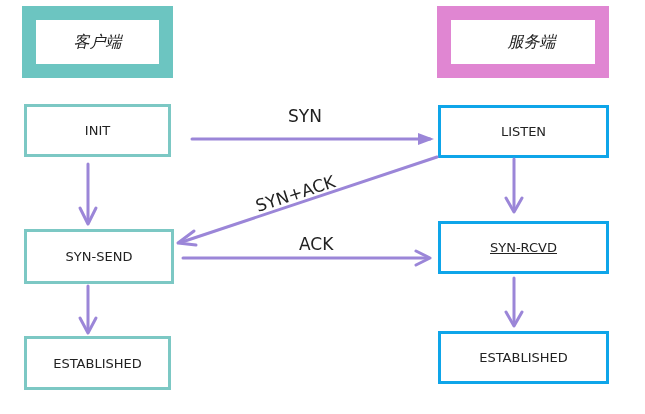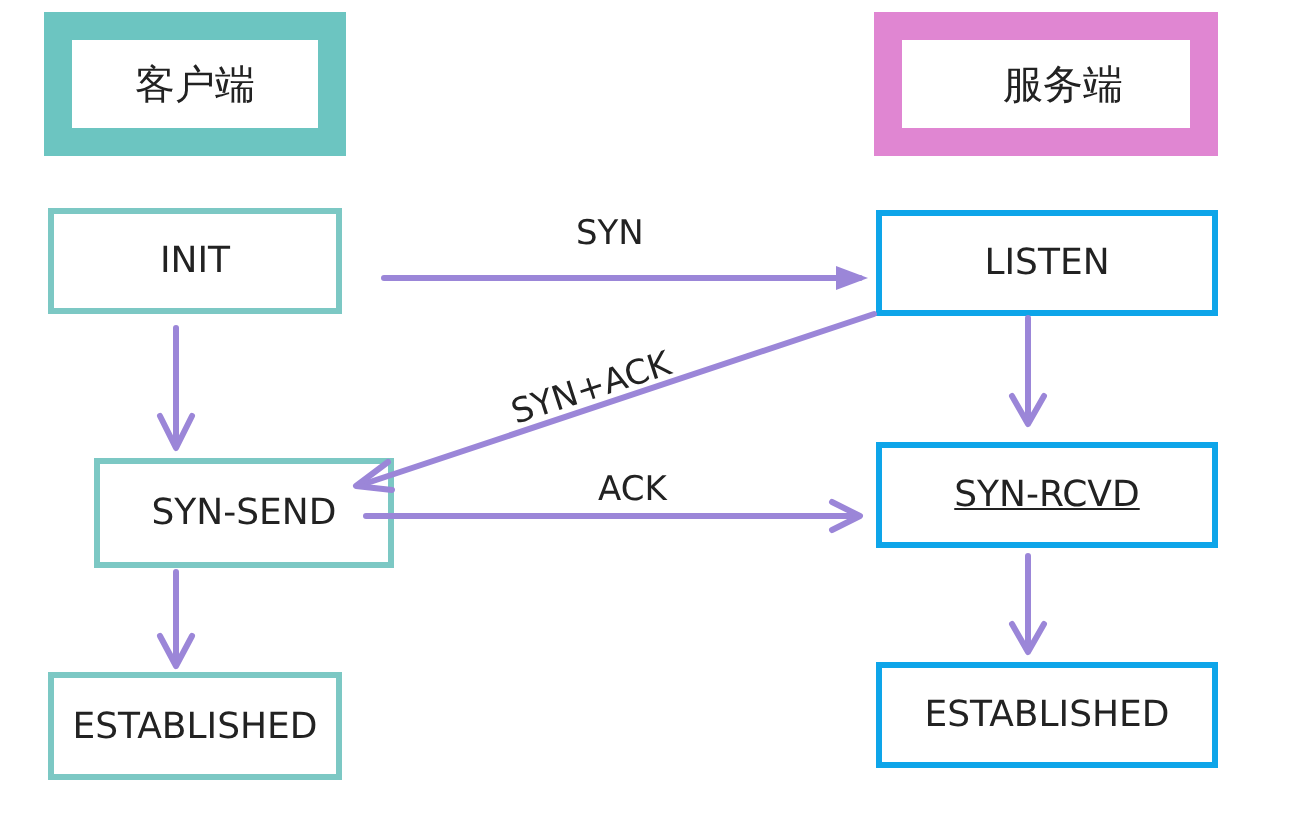--- a/index.html
+++ b/index.html
@@ -1,42 +1,42 @@
 <!DOCTYPE html>
 <html><head>
 <meta charset="utf-8">
 <style>
   html, body { margin: 0; padding: 0; background: #ffffff; }
   body { width: 645px; height: 414px; position: relative; overflow: hidden;
          font-family: "DejaVu Sans", "Liberation Sans", sans-serif; color: #222; }
   .box { position: absolute; box-sizing: border-box; background: #fff;
          display: flex; align-items: center; justify-content: center;
-         font-size: 18px; letter-spacing: 0px; }
+         font-size: 13px; letter-spacing: 0px; }
   .client { border: 3px solid #7cc8c4; }
   .server { border: 3px solid #0ea5e9; }
-  .header { font-size: 20px; }
+  .header { font-size: 16px; font-style: italic; }
   .header.client { border: 14px solid #6cc5c1; }
   .header.server { border: 14px solid #e086d2; }
   svg.arrows { position: absolute; left: 0; top: 0; }
   .lbl { font-size: 17px; fill: #222; font-family: "DejaVu Sans", "Liberation Sans", sans-serif; }
 </style>
 </head>
 <body>
 
 <div class="box header client" style="left:22px; top:6px; width:151px; height:72px;">
   <span>客户端</span>
 </div>
 <div class="box header server" style="left:437px; top:6px; width:172px; height:72px;padding-left:17px;">
   <span>服务端</span>
 </div>
 
 <div class="box client" style="left:24px; top:104px; width:147px; height:53px;">
   <span>INIT</span>
 </div>
-<div class="box client" style="left:24px; top:229px; width:150px; height:55px;margin-left:23px;">
+<div class="box client" style="left:24px; top:229px; width:150px; height:55px;">
   <span>SYN-SEND</span>
 </div>
 <div class="box client" style="left:24px; top:336px; width:147px; height:54px;">
   <span>ESTABLISHED</span>
 </div>
 
 <div class="box server" style="left:438px; top:105px; width:171px; height:53px;">
   <span>LISTEN</span>
 </div>
 <div class="box server" style="left:438px; top:221px; width:171px; height:53px;text-decoration:underline;">

